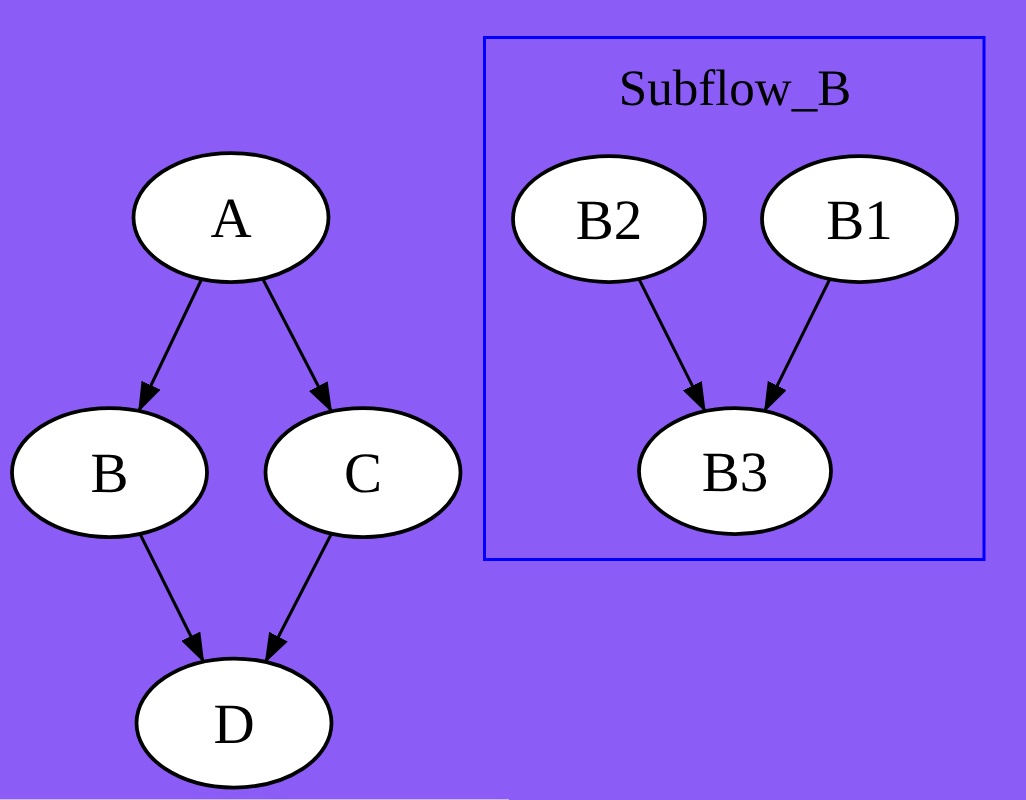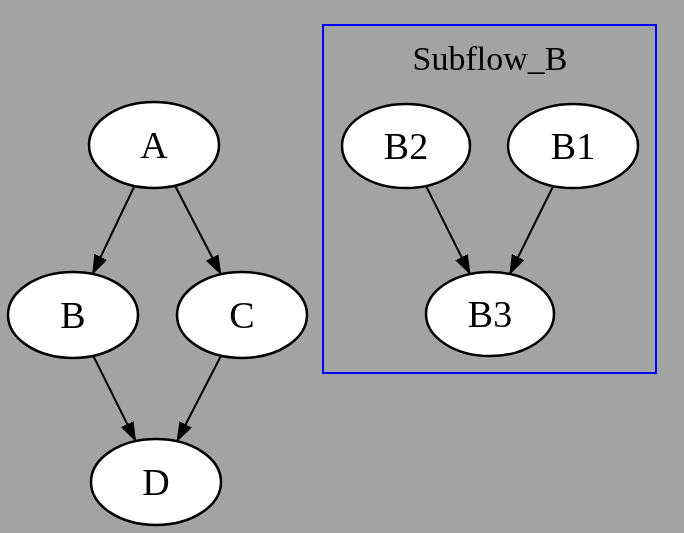--- a/index.html
+++ b/index.html
@@ -4,21 +4,21 @@
 <style>
   html, body {
     margin: 0;
     padding: 0;
     background: #ffffff;
   }
   .stage {
     position: relative;
     width: 684px;
     height: 533px;
-    background: #a3a3a3;
+    background: #8b5cf6;
     overflow: hidden;
     font-family: "Liberation Serif", "DejaVu Serif", serif;
   }
   svg text {
     font-family: "Liberation Serif", "DejaVu Serif", serif;
     fill: #000000;
   }
   .node-label { font-size: 38px; }
   .cluster-label { font-size: 34px; }
 </style>

